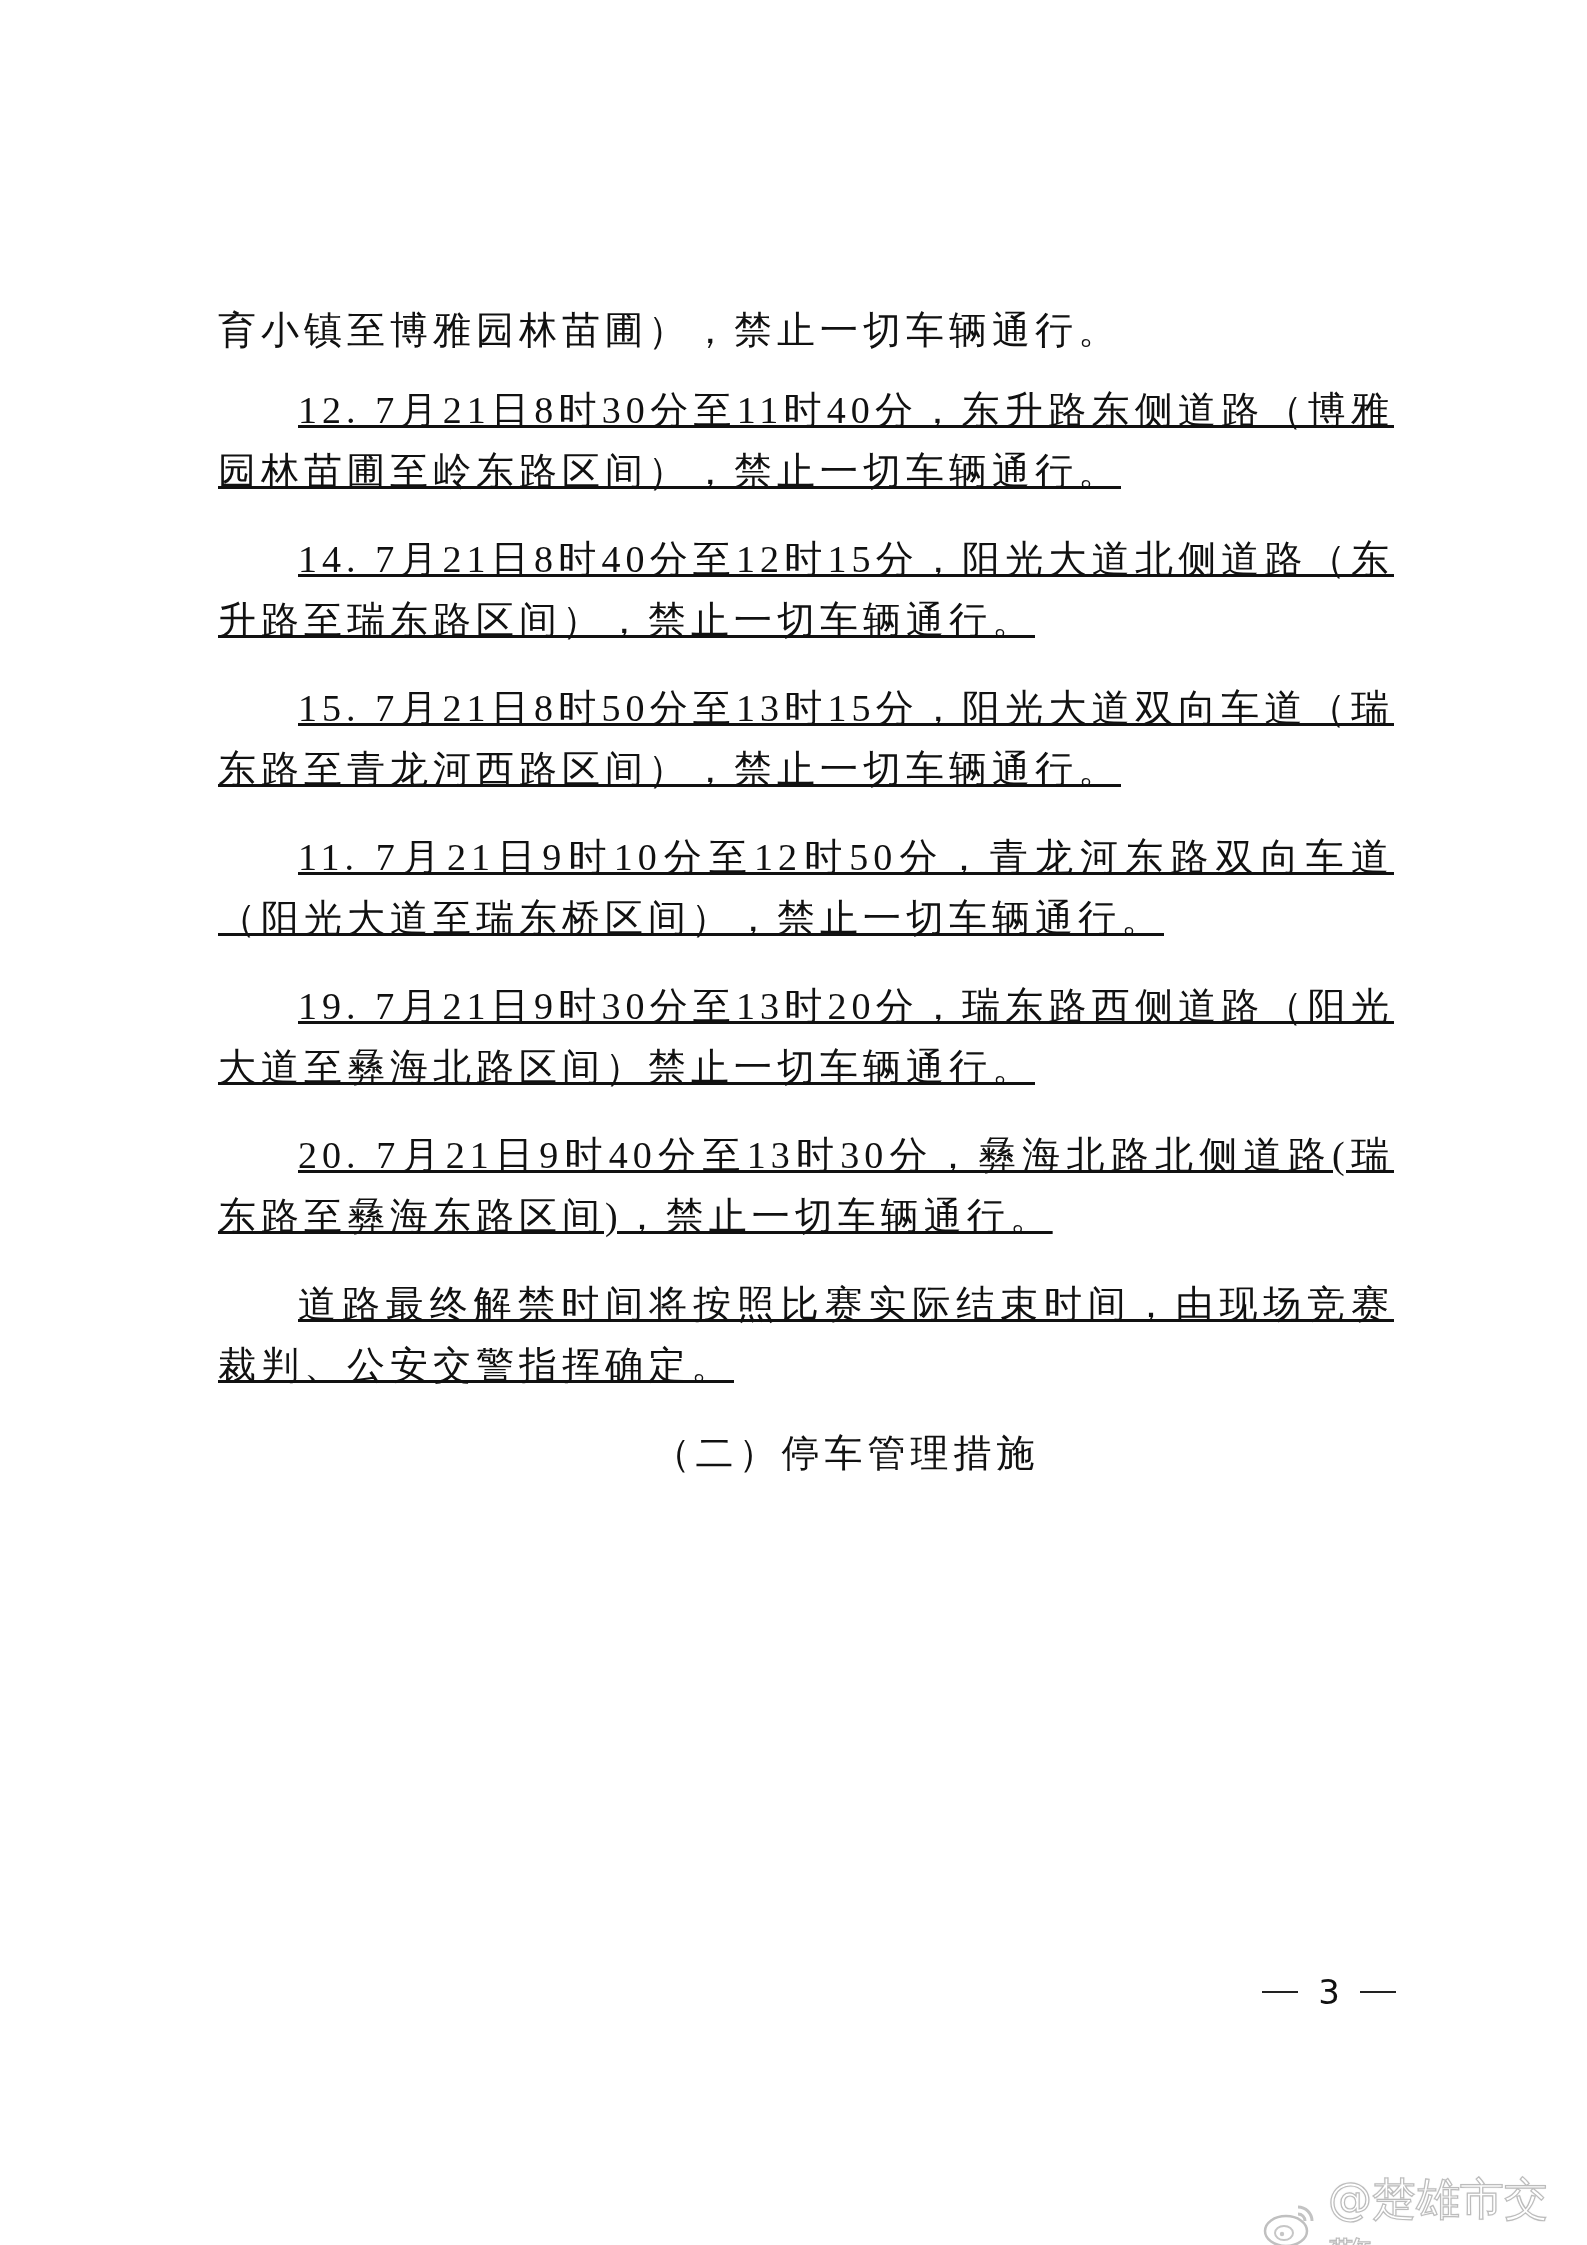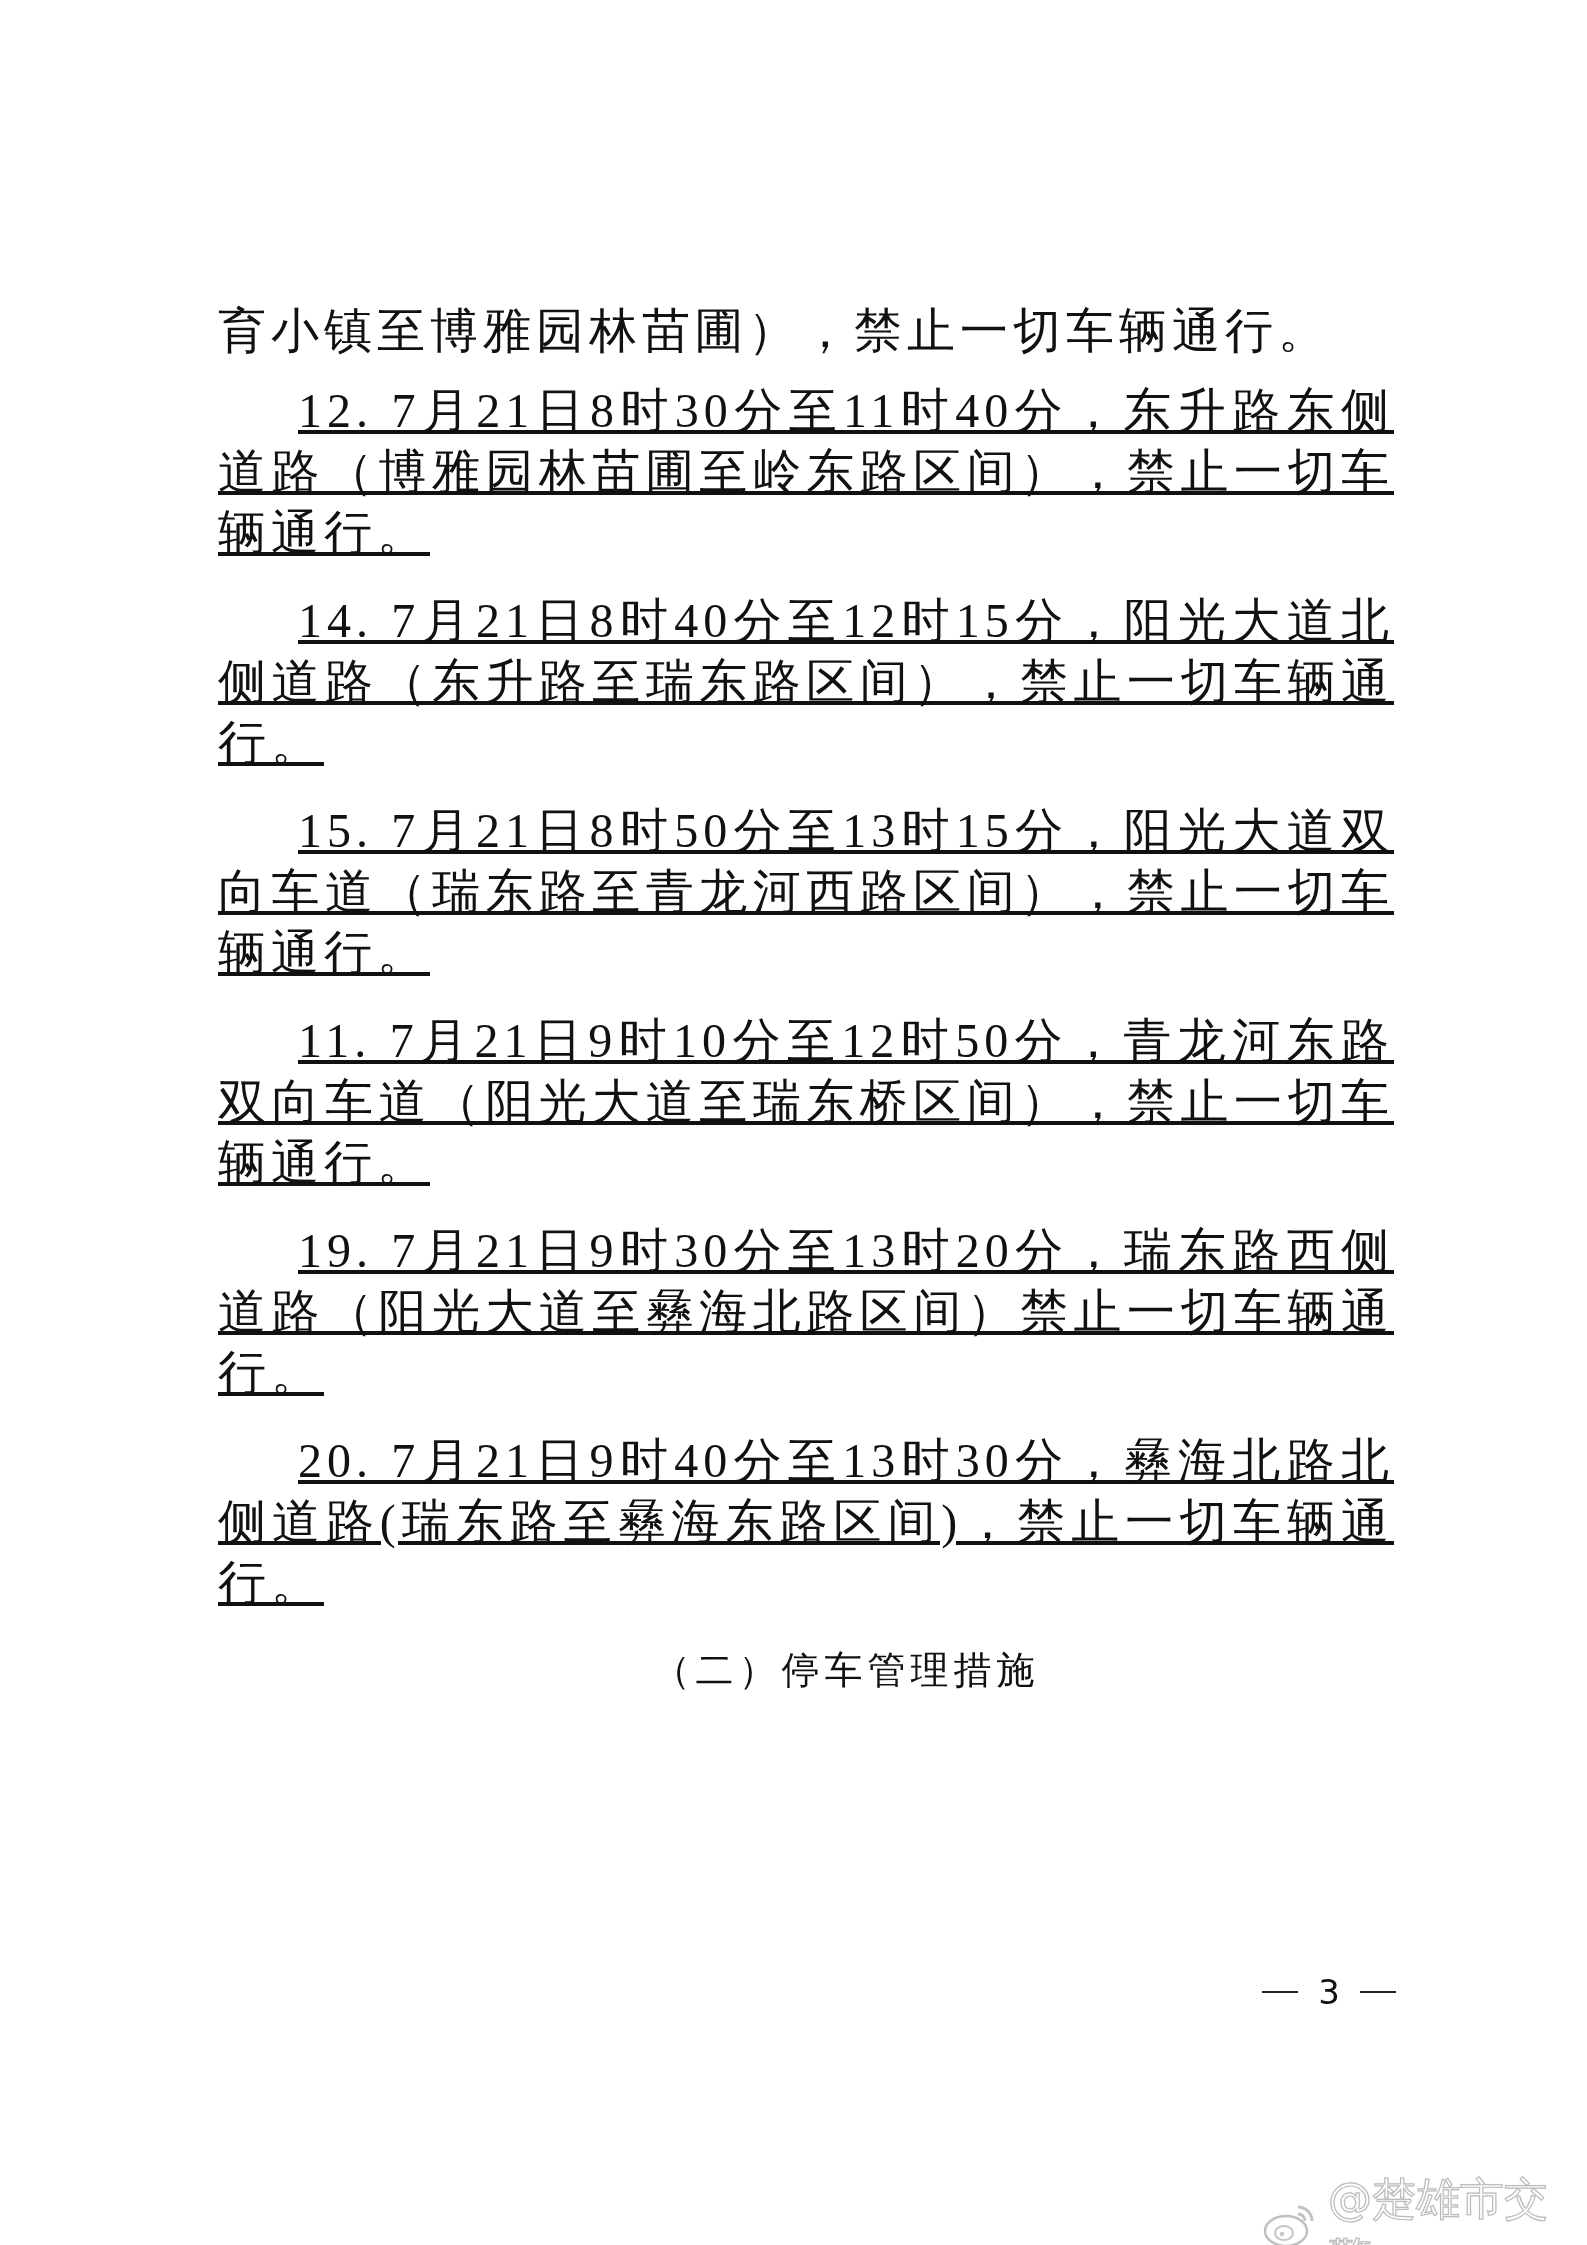--- a/index.html
+++ b/index.html
@@ -6,21 +6,21 @@
     body {
       width: 1587px; height: 2245px; position: relative; overflow: hidden;
       font-family: "Liberation Serif", "DejaVu Serif", serif;
       color: #111111;
     }
     .page { position: absolute; left: 0; top: 0; width: 1587px; height: 2245px; }
     .text-block {
       position: absolute; left: 218px; top: 300px; width: 1176px;
     }
     .para {
-      font-size: 48px;
+      font-size: 38px;
       line-height: 61px;
       letter-spacing: 5px;
       margin: 0 0 27px 0;
       text-align: justify;
       text-align-last: left;
       word-break: break-all;
     }
     .para.indent { text-indent: 80px; text-decoration: underline; }
     .para.first { margin-bottom: 19px; }
     .subheading {
@@ -49,20 +49,21 @@
 
 <div class="page">
   <div class="text-block">
     <p class="para first">育小镇至博雅园林苗圃），禁止一切车辆通行。</p>
     <p class="para indent">12. 7月21日8时30分至11时40分，东升路东侧道路（博雅园林苗圃至岭东路区间），禁止一切车辆通行。</p>
     <p class="para indent">14. 7月21日8时40分至12时15分，阳光大道北侧道路（东升路至瑞东路区间），禁止一切车辆通行。</p>
     <p class="para indent">15. 7月21日8时50分至13时15分，阳光大道双向车道（瑞东路至青龙河西路区间），禁止一切车辆通行。</p>
     <p class="para indent">11. 7月21日9时10分至12时50分，青龙河东路双向车道（阳光大道至瑞东桥区间），禁止一切车辆通行。</p>
     <p class="para indent">19. 7月21日9时30分至13时20分，瑞东路西侧道路（阳光大道至彝海北路区间）禁止一切车辆通行。</p>
     <p class="para indent">20. 7月21日9时40分至13时30分，彝海北路北侧道路(瑞东路至彝海东路区间)，禁止一切车辆通行。</p>
+    <p class="para indent">道路最终解禁时间将按照比赛实际结束时间，由现场竞赛裁判、公安交警指挥确定。</p>
     <p class="subheading">（二）停车管理措施</p>
   </div>
 
   <div class="page-number">
     <span class="dash"></span>
     <span>3</span>
     <span class="dash"></span>
   </div>
 
   <div class="watermark">

